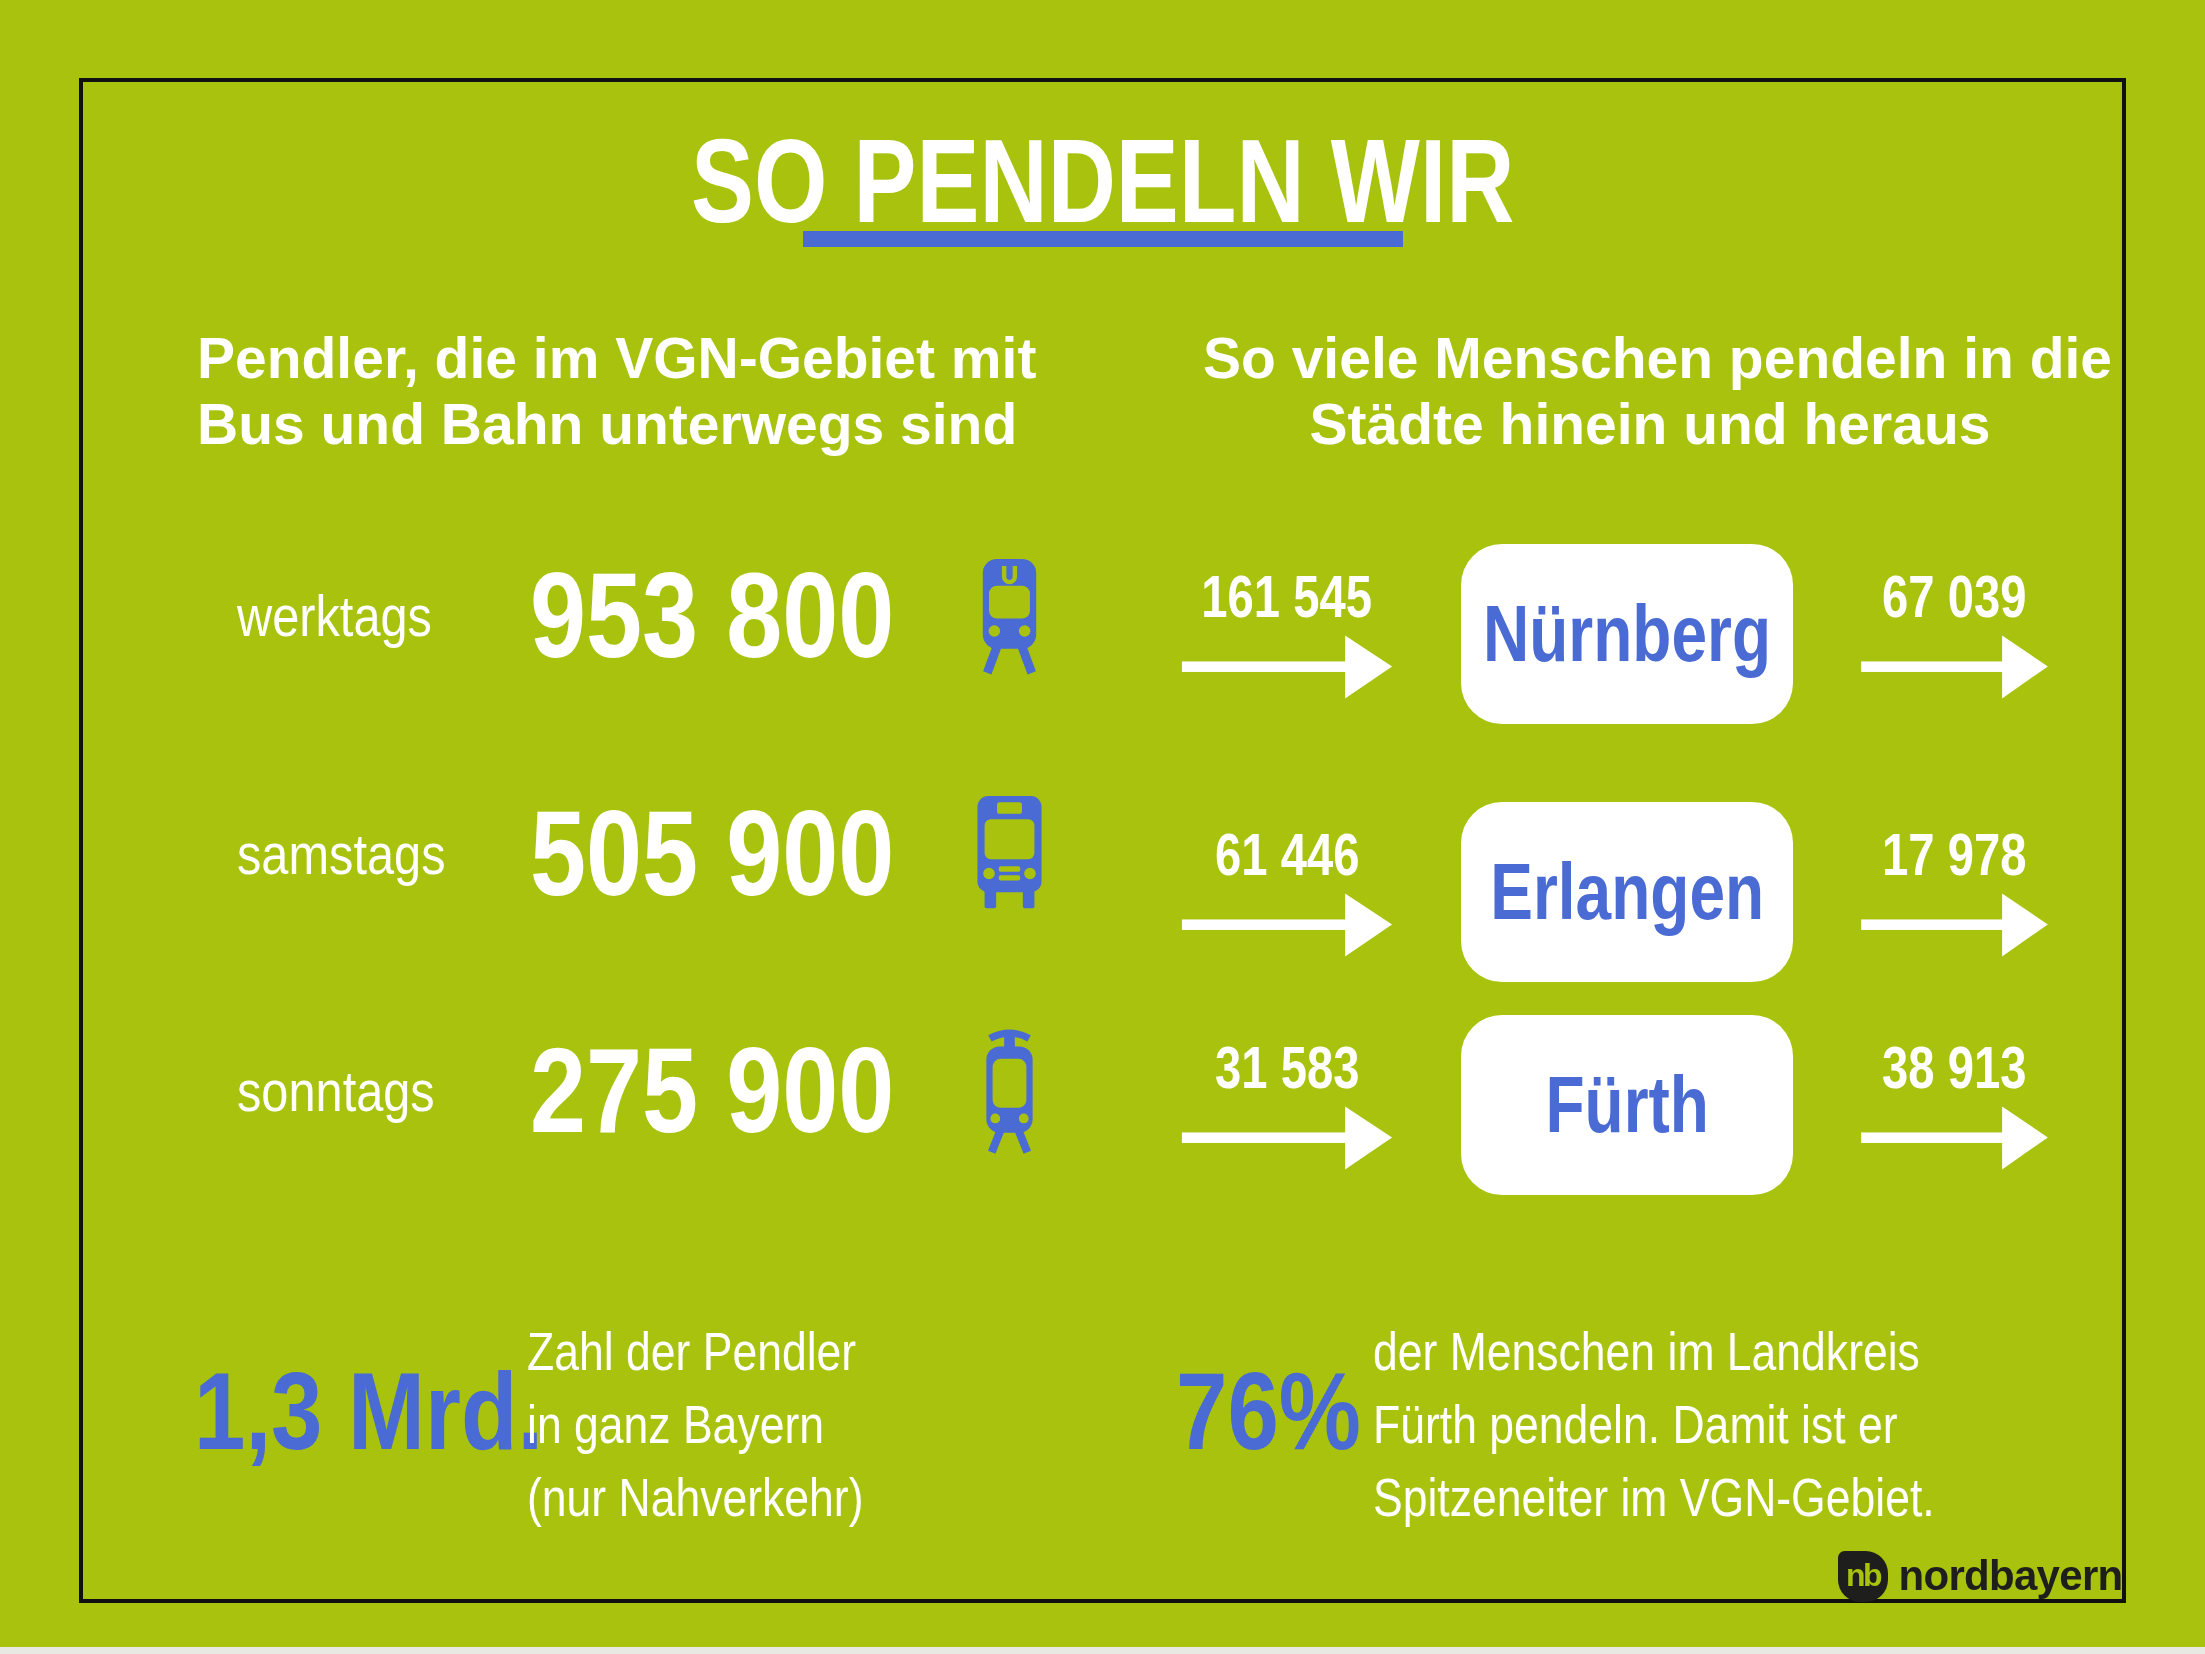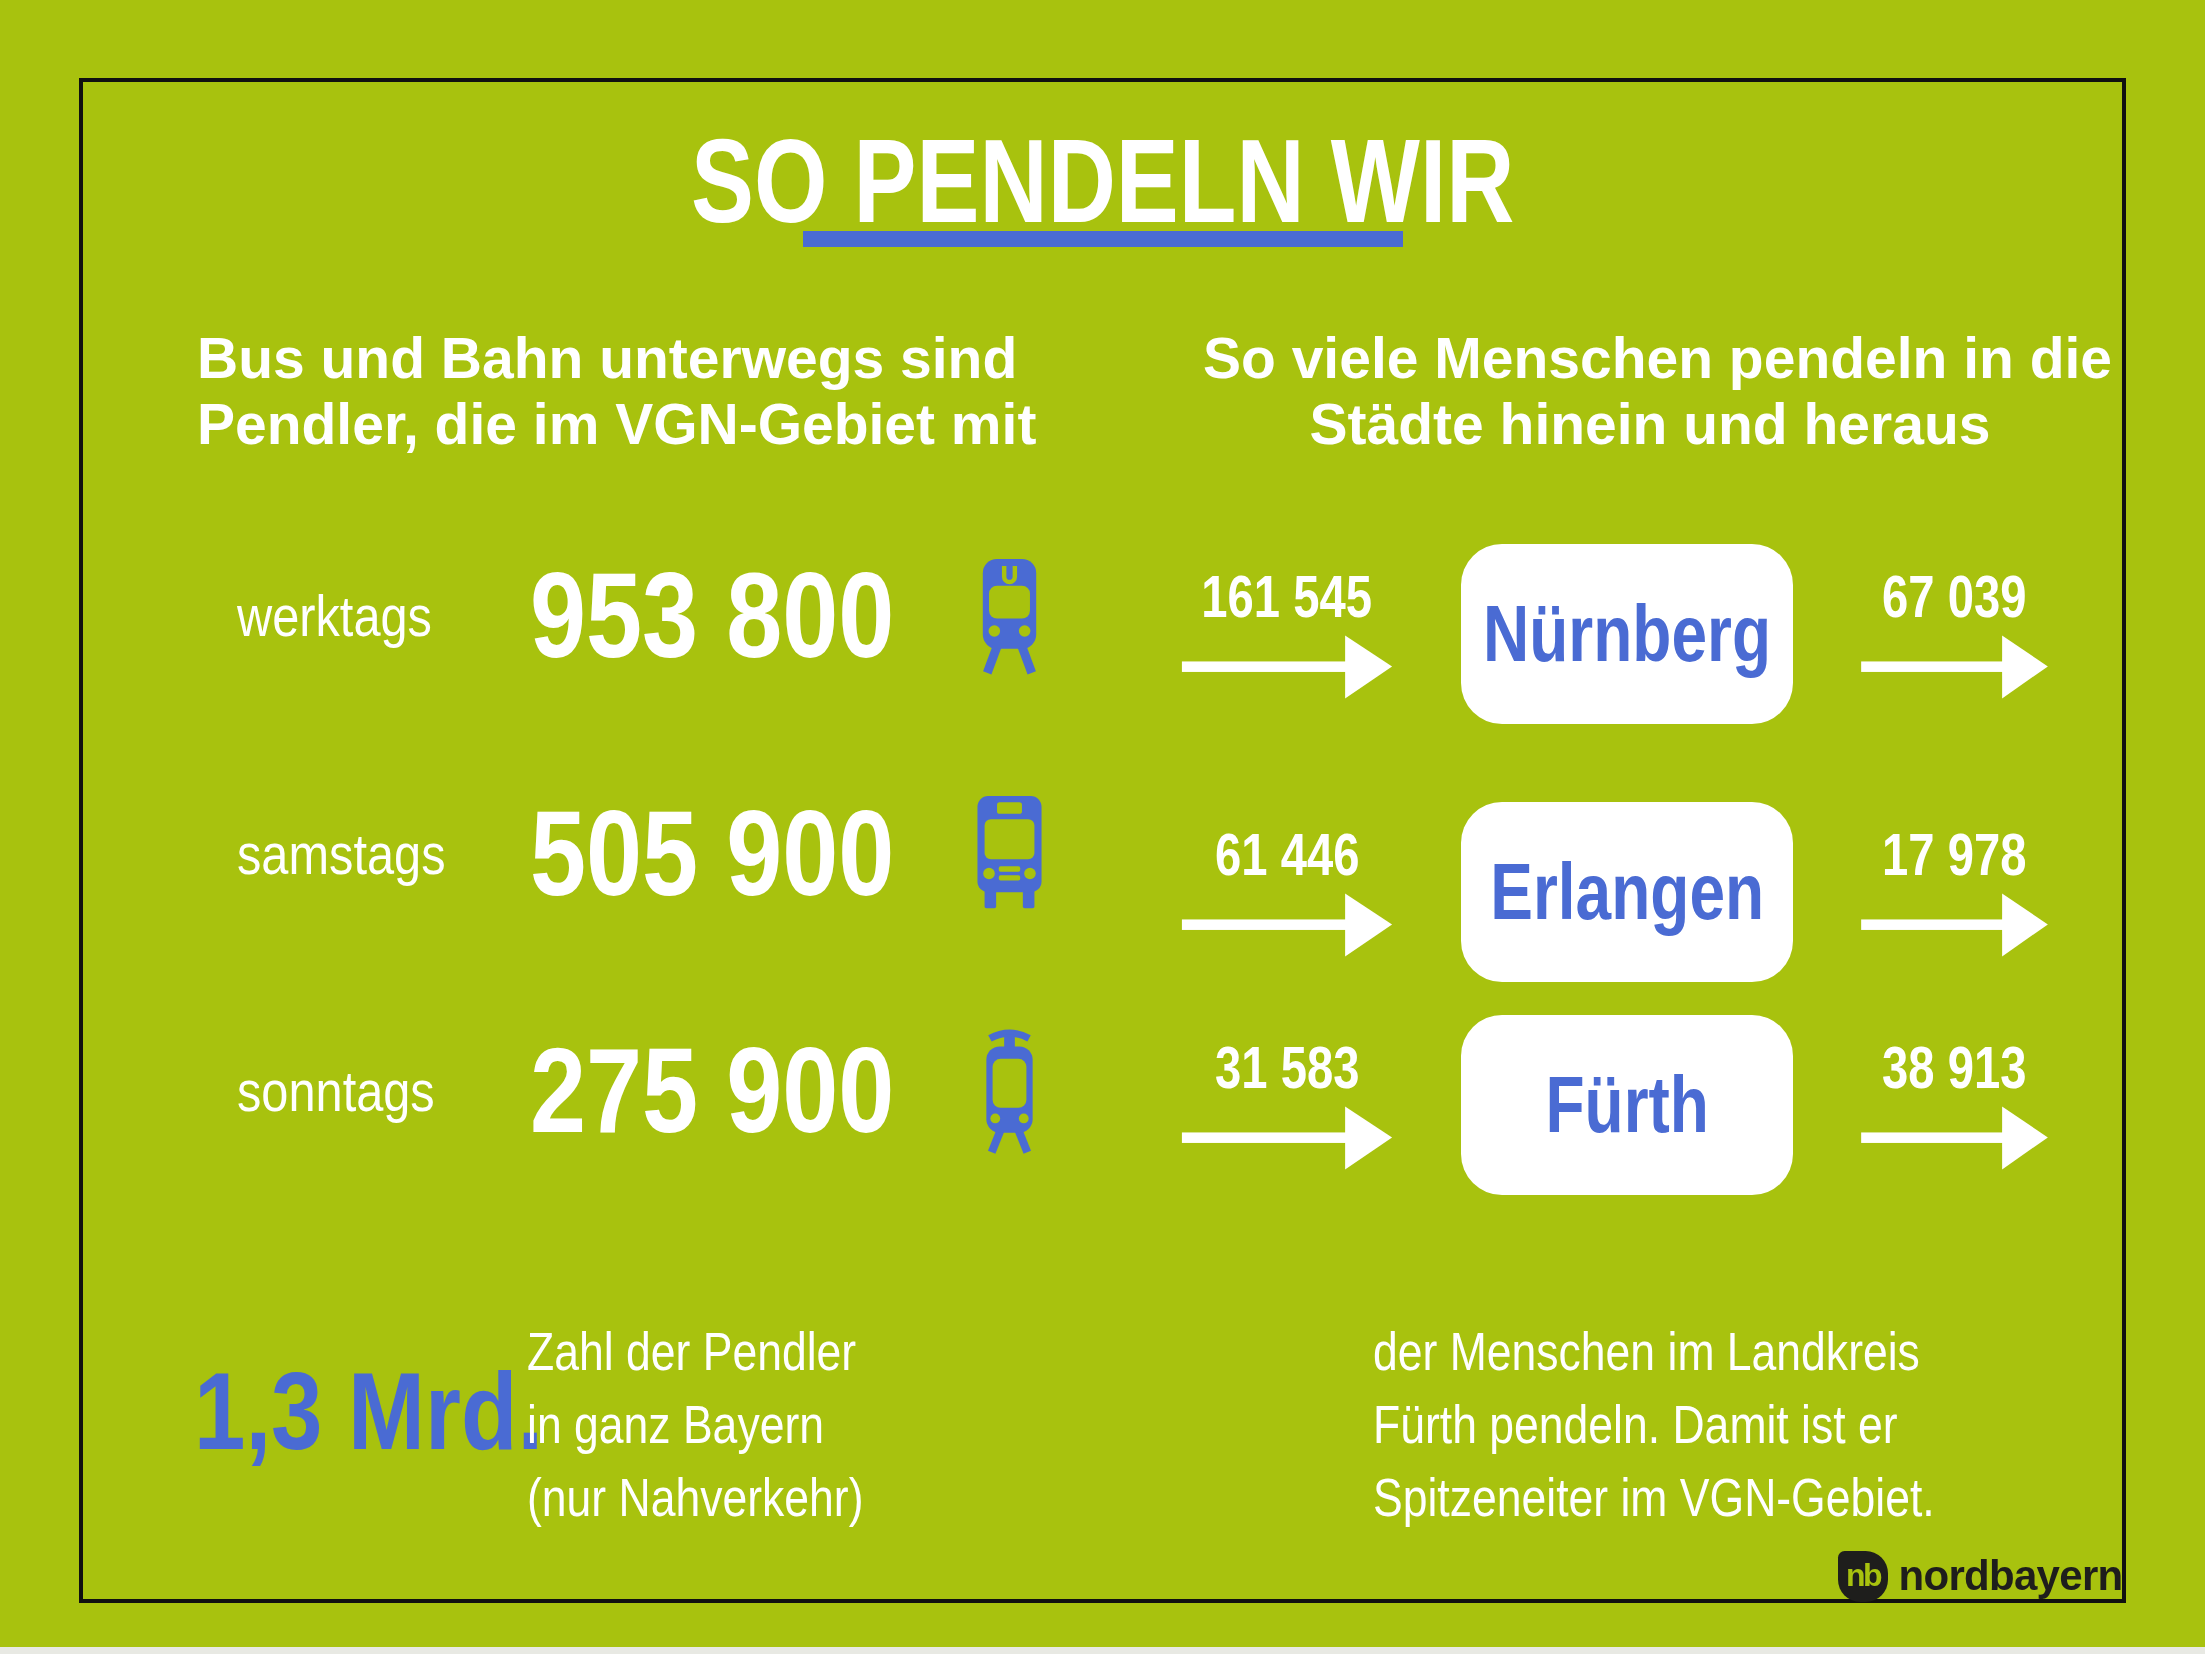--- a/index.html
+++ b/index.html
@@ -120,22 +120,22 @@
 <body>
 
 <div class="canvas">
 
   <div class="frame"></div>
 
   <h1 class="title"><span class="cond">SO PENDELN WIR</span></h1>
   <div class="title-underline"></div>
 
   <div class="col-header" id="header-left">
+    <div>Pendler, die im VGN-Gebiet mit</div>
     <div>Bus und Bahn unterwegs sind</div>
-    <div>Pendler, die im VGN-Gebiet mit</div>
   </div>
   <div class="col-header" id="header-right">
     <div>So viele Menschen pendeln in die</div>
     <div>Städte hinein und heraus</div>
   </div>
 
   <div class="lrow" style="top:526px;">
     <div class="lrow-label"><span class="cond-l">werktags</span></div>
     <div class="lrow-value"><span class="cond-l">953 800</span></div>
     <div class="lrow-icon">
@@ -246,20 +246,21 @@
     </div>
   </div>
 
   <div class="stat-value" id="stat1-value"><span class="cond-l">1,3 Mrd.</span></div>
   <div class="stat-lines" id="stat1-lines">
     <div><span class="cond-l">Zahl der Pendler</span></div>
     <div><span class="cond-l">in ganz Bayern</span></div>
     <div><span class="cond-l">(nur Nahverkehr)</span></div>
   </div>
 
+  <div class="stat-value" id="stat2-value"><span class="cond-l">76%</span></div>
   <div class="stat-lines" id="stat2-lines">
     <div><span class="cond-l">der Menschen im Landkreis</span></div>
     <div><span class="cond-l">Fürth pendeln. Damit ist er</span></div>
     <div><span class="cond-l">Spitzeneiter im VGN-Gebiet.</span></div>
   </div>
 
 
   <div class="logo">
     <div class="logo-mark">
       <span>nb</span>

